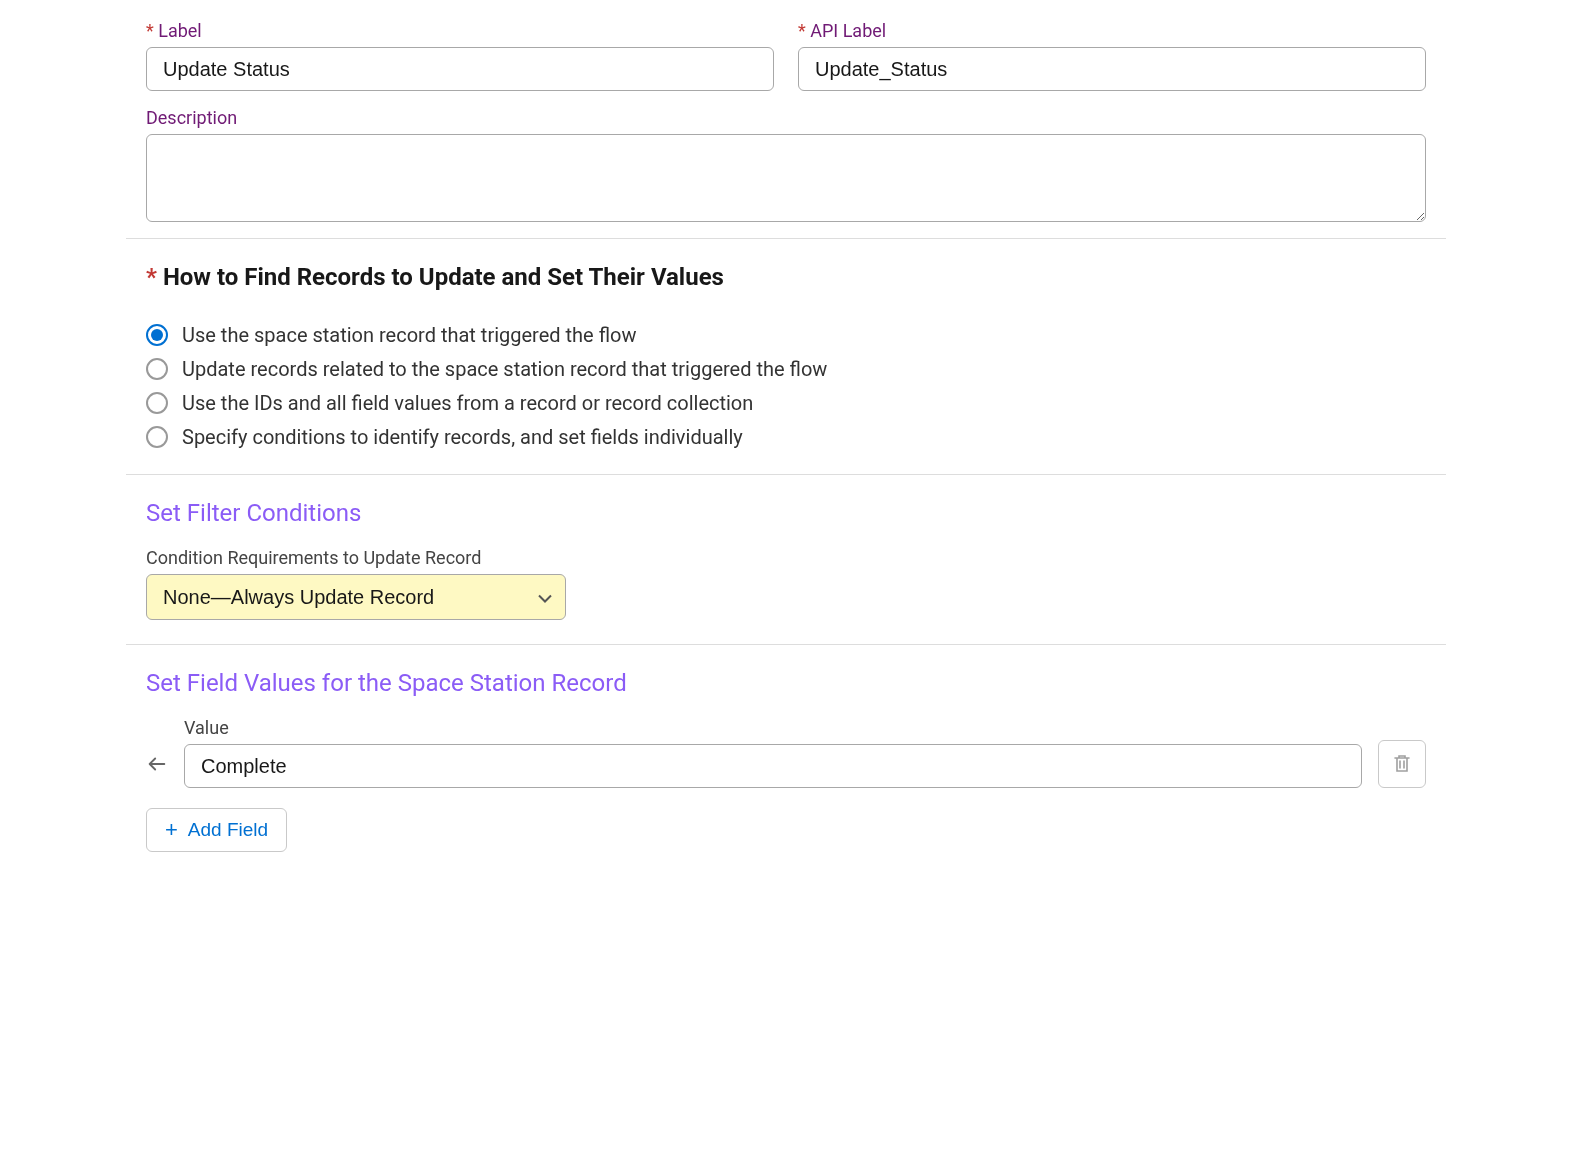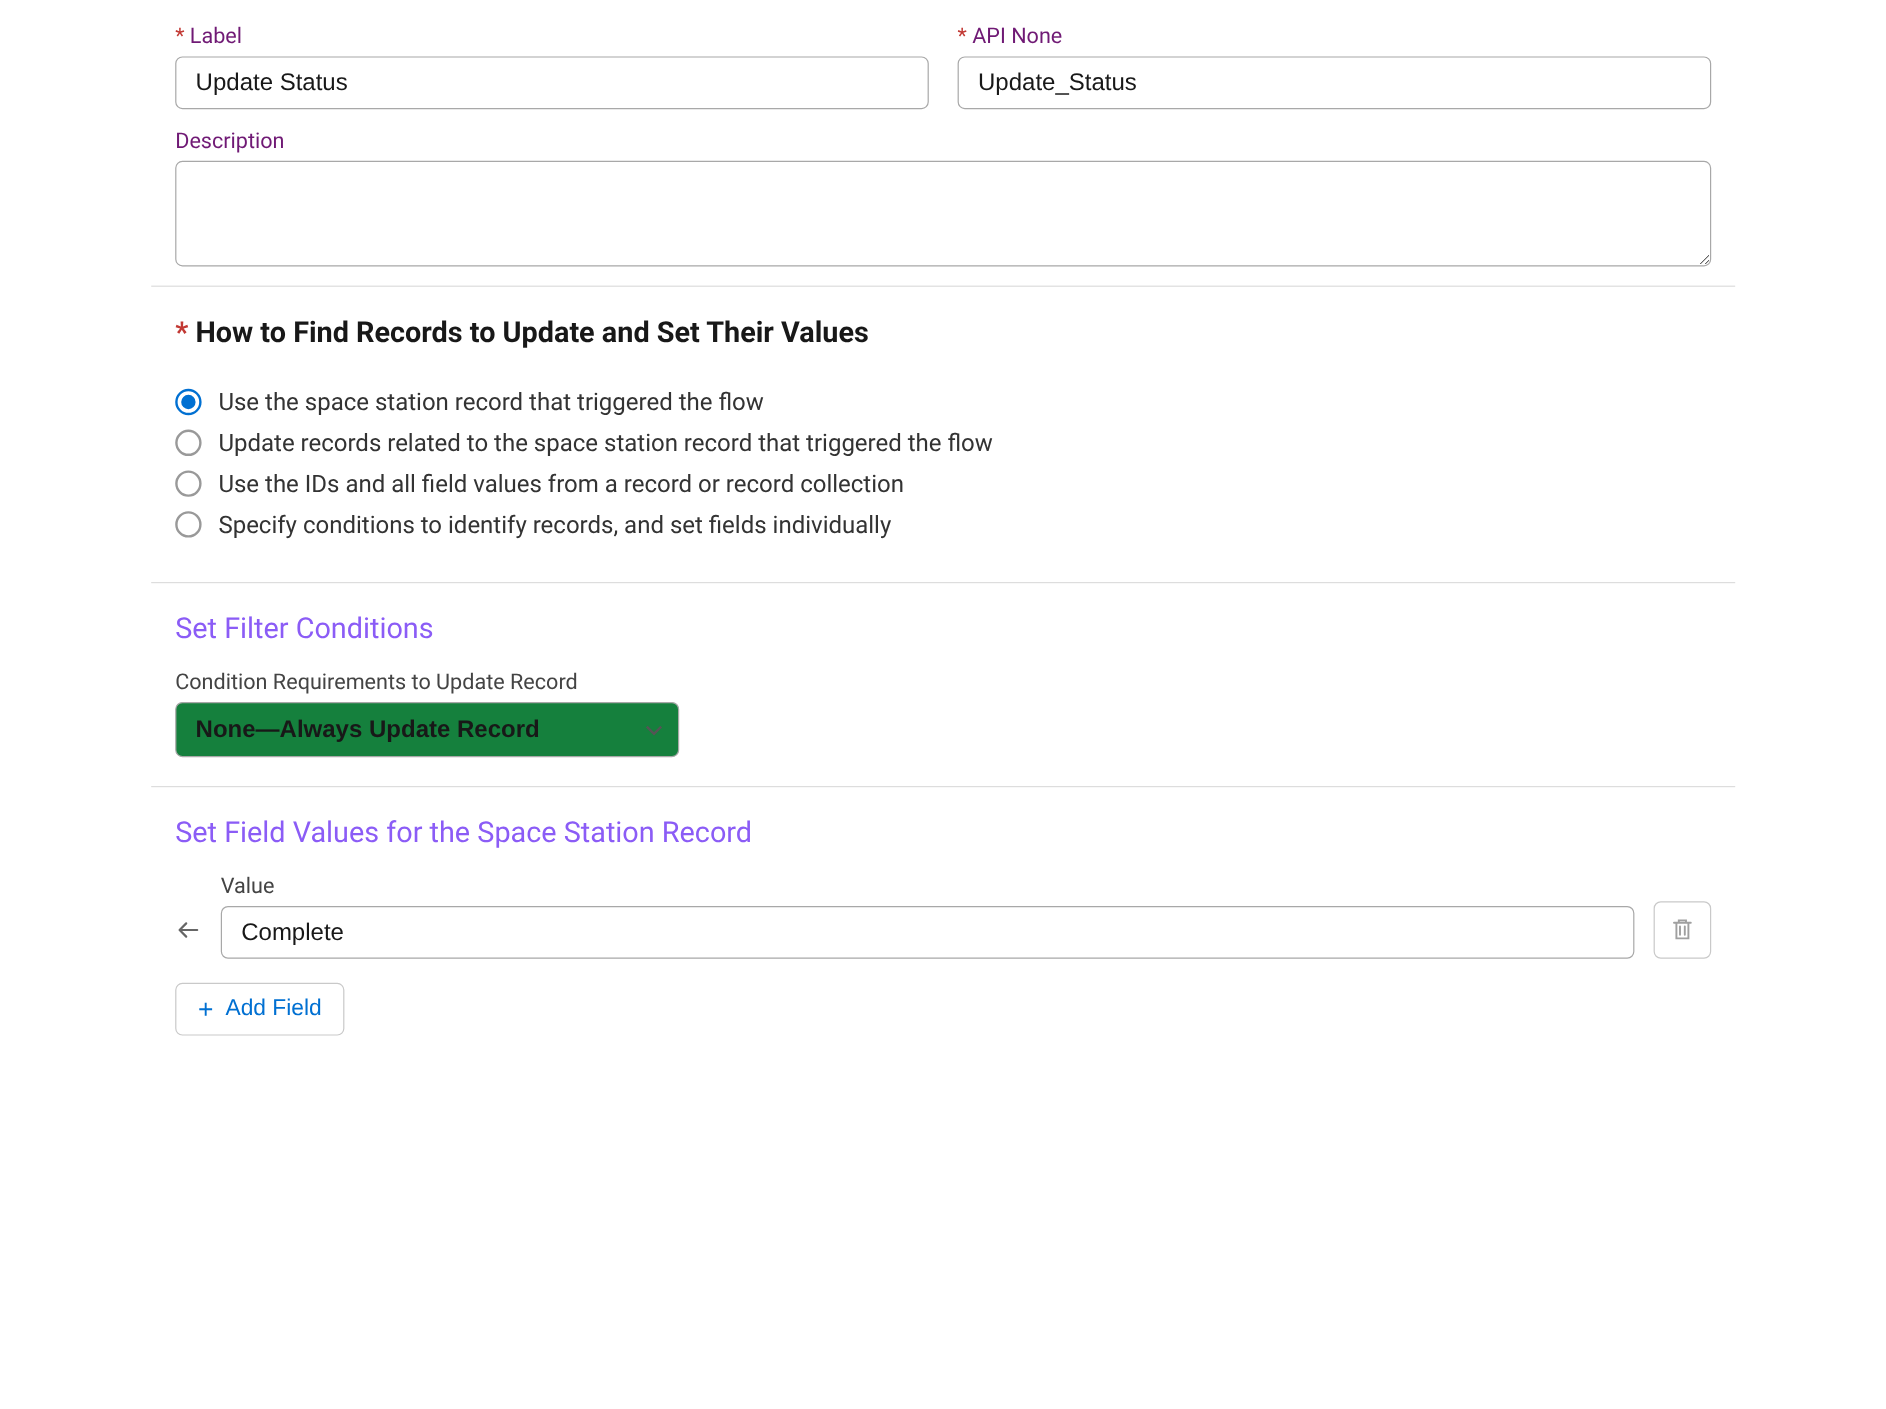--- a/index.html
+++ b/index.html
@@ -70,21 +70,21 @@
     margin: 0 0 32px 0;
   }
   .section-heading.required-heading::before {
     content: "* ";
     color: #c23934;
   }
   .radio-group {
     display: flex;
     flex-direction: column;
     gap: 10px;
-    margin-bottom: 36px;
+    margin-bottom: 25px;
   }
   .radio-item {
     display: flex;
     align-items: center;
     gap: 14px;
     cursor: pointer;
   }
   .radio-circle {
     width: 22px;
     height: 22px;
@@ -127,25 +127,24 @@
     position: relative;
     width: 420px;
   }
   .select-input {
     width: 100%;
     height: 46px;
     padding: 0 24px 0 16px;
     font-size: 20px;
     border: 1px solid #a8a8a8;
     border-radius: 6px;
-    background: #15803d;
+    background: #fef9c3;
     text-align: left;
     cursor: pointer;
     color: #181818;
-    font-weight: bold;
   }
   .select-caret {
     position: absolute;
     right: 14px;
     top: 50%;
     transform: translateY(-50%);
     pointer-events: none;
     color: #555;
   }
   .field-value-row {
@@ -197,21 +196,21 @@
 
 <div class="container">
 
   
   <div class="form-row">
     <div class="form-col">
       <label class="field-label required">Label</label>
       <input type="text" class="text-input" value="Update Status" style="">
     </div>
     <div class="form-col">
-      <label class="field-label required">API None</label>
+      <label class="field-label required">API Label</label>
       <input type="text" class="text-input" value="Update_Status" style="">
     </div>
   </div>
 
   
   <div class="form-col-full">
     <label class="field-label">Description</label>
     <textarea class="text-area" style=""></textarea>
   </div>
 

